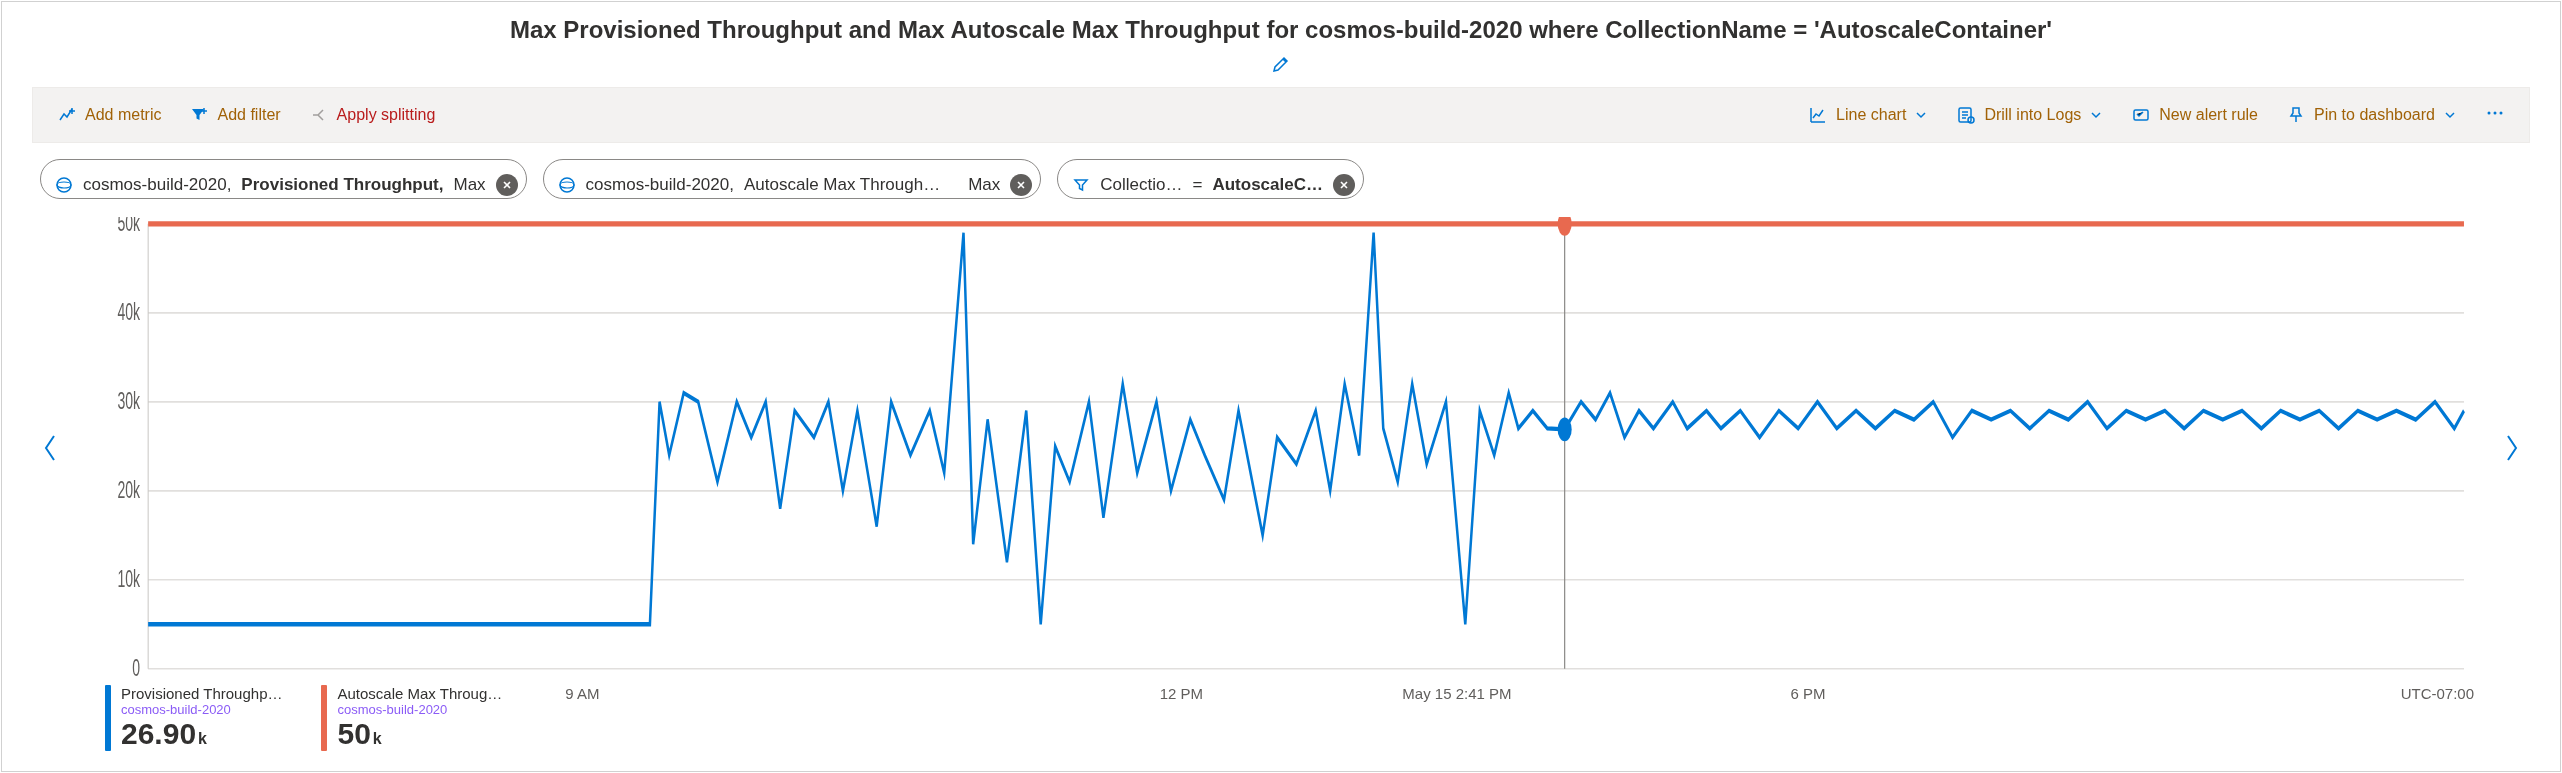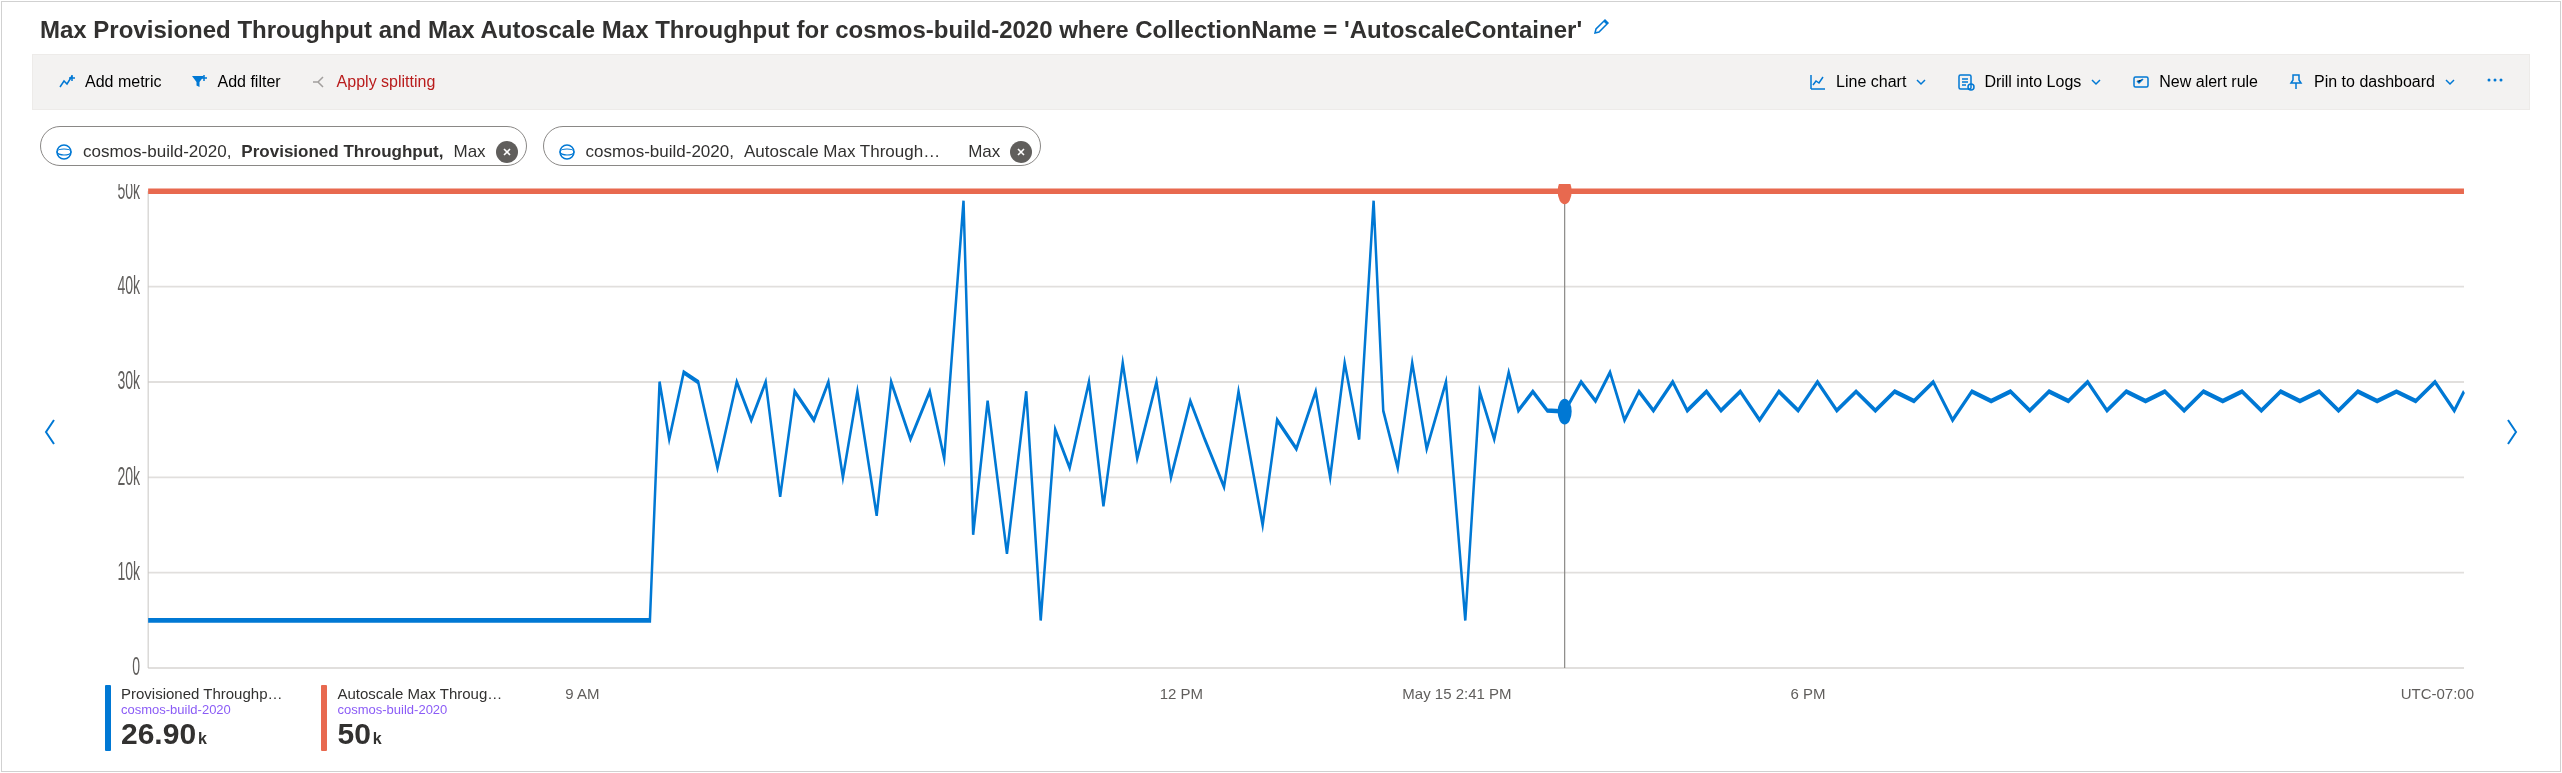--- a/index.html
+++ b/index.html
@@ -1,21 +1,21 @@
 <!DOCTYPE html>
 <html><head>
 <meta charset="utf-8">
 <style>
   * { box-sizing: border-box; }
   html, body { margin: 0; padding: 0; font-family: "Segoe UI", Arial, sans-serif; font-size: 14px; color: #323130; }
   .panel { border: 1px solid #d1d1d1; width: 2560px; height: 771px; margin: 1px; position: relative; padding: 10px 30px 20px 30px; display:flex; flex-direction:column;}
-  .title-row { display:flex; align-items:flex-start; gap:10px; padding: 4px 8px 10px 8px;}
+  .title-row { display:flex; align-items:center; gap:10px; padding: 4px 8px 10px 8px; flex-direction: column;}
   .title { font-size: 24px; font-weight: 600; }
   .toolbar { background:#f3f2f1; border:1px solid #edebe9; height:56px; display:flex; align-items:center; padding:0 12px; gap:4px;}
-  .tool-btn { display:flex; align-items:center; gap:8px; padding:6px 12px; cursor:pointer; font-size:16px; color:#000000;}
+  .tool-btn { display:flex; align-items:center; gap:8px; padding:6px 12px; cursor:pointer; font-size:16px; color:#a16207;}
   .tool-btn .ico { width:20px; height:20px; display:flex; align-items:center; justify-content:center; color:#0078d4;}
   .tool-btn.disabled { color:#b91c1c; cursor:default;}
   .tool-btn.disabled .ico { color:#a19f9d;}
   .spacer { flex:1; }
   .chev { width:14px; height:14px; display:flex; align-items:center; justify-content:center; color:#0078d4;}
   .pill-row { display:flex; gap:16px; padding:16px 8px 8px 8px;}
   .pill { display:flex; align-items:center; gap:10px; border:1px solid #8a8886; border-radius:20px; height:40px; padding:12px 8px 0 14px; font-size:17px;}
   .pill .ico { width:18px; height:18px; display:flex; align-items:center; justify-content:center;}
   .pill .close { width:22px; height:22px; border-radius:50%; background:#605e5c; color:#fff; display:flex; align-items:center; justify-content:center; cursor:pointer; font-size:12px;}
   .chart-row { flex:1; display:flex; align-items:stretch; position:relative; padding-top:10px;}
@@ -158,20 +158,35 @@
       <span>cosmos-build-2020,</span>
       <span style="font-weight:400;">Autoscale Max Through…</span>
       <span style="width:8px"></span>
       <span>Max</span>
       <span class="close">
           <svg width="10" height="10" viewBox="0 0 10 10">
             <path stroke="currentColor" stroke-width="1.6" d="M2 2l6 6M8 2l-6 6"></path>
           </svg>
         </span>
     </div>
+    <div class="pill">
+      <span class="ico" style="color:#0078d4;">
+          <svg width="16" height="16" viewBox="0 0 16 16">
+            <path fill="none" stroke="currentColor" stroke-width="1.5" d="M2 3h12l-4.5 5v5l-3-1.5V8z"></path>
+          </svg>
+        </span>
+      <span>Collectio…</span>
+      <span>=</span>
+      <span style="font-weight:700;">AutoscaleC…</span>
+      <span class="close">
+          <svg width="10" height="10" viewBox="0 0 10 10">
+            <path stroke="currentColor" stroke-width="1.6" d="M2 2l6 6M8 2l-6 6"></path>
+          </svg>
+        </span>
+    </div>
   </div>
 
   <div class="chart-row">
     <div class="nav-arrow">
         <svg width="16" height="28" viewBox="0 0 16 28">
           <path fill="none" stroke="currentColor" stroke-width="2" d="M12 2L4 14l8 12"></path>
         </svg>
       </div>
     <div class="chart-wrap">
       <svg id="chart-svg" width="100%" height="100%" viewBox="0 0 2380 270" preserveAspectRatio="none">

